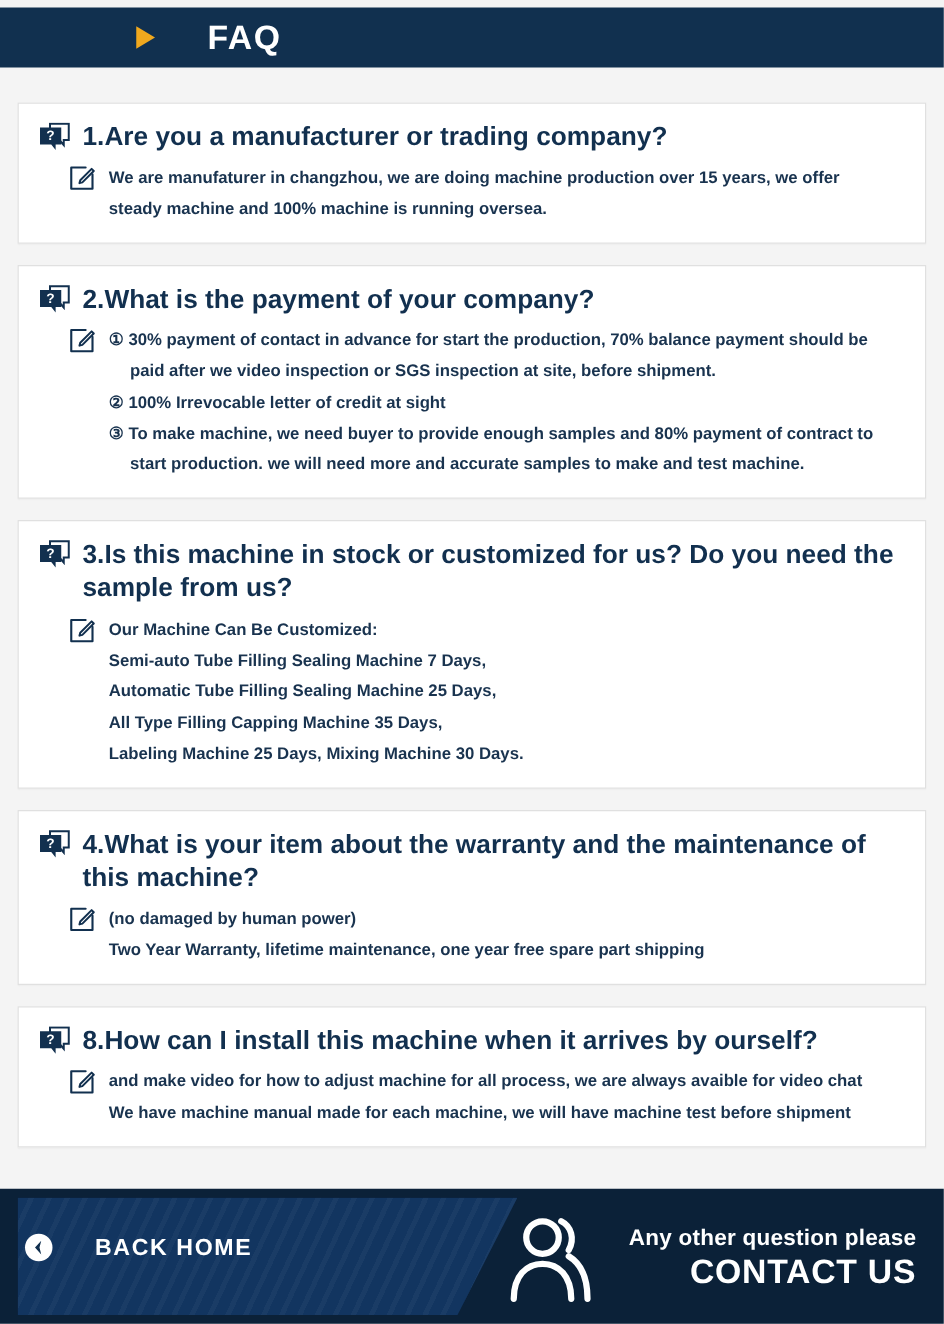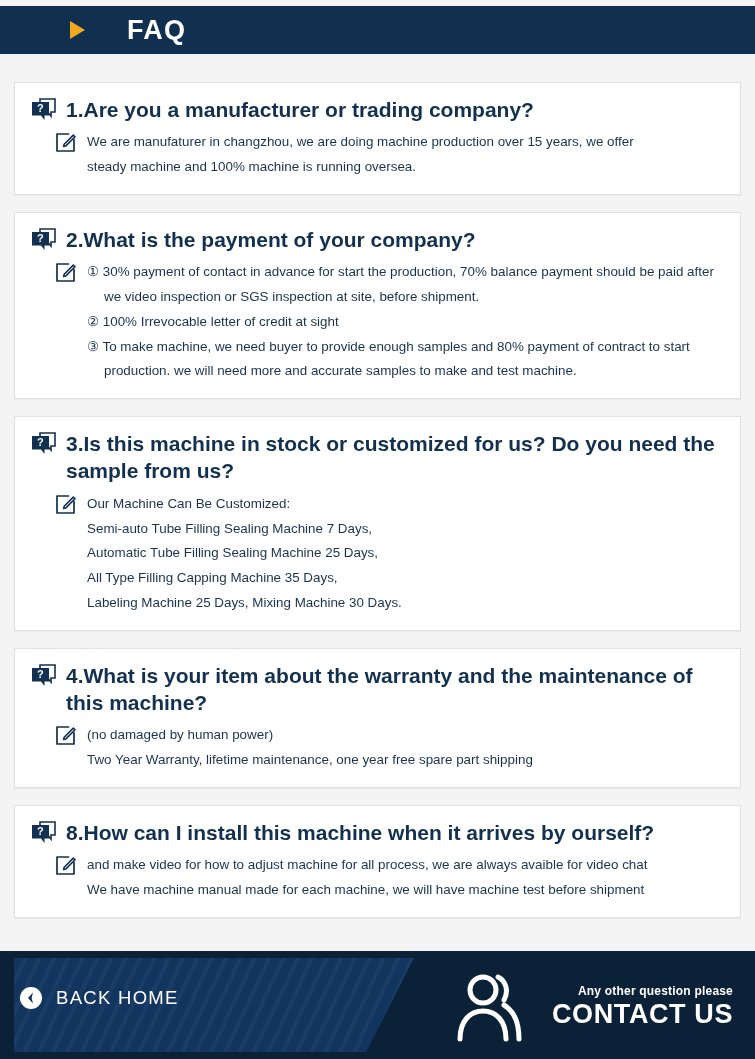--- a/index.html
+++ b/index.html
@@ -17,20 +17,21 @@
   }
 
   
   .header {
     position: absolute;
     left: 0; top: 6px;
     width: 755px; height: 48px;
     background: #11304f;
     display: flex;
     align-items: center;
+    padding-left: 39px;
   }
   .header-arrow {
     margin-left: 70px;
     width: 0; height: 0;
     border-top: 9px solid transparent;
     border-bottom: 9px solid transparent;
     border-left: 15px solid #f0a81e;
   }
   .header-title {
     margin-left: 42px;
@@ -82,21 +83,21 @@
   .a-icon {
     flex: 0 0 auto;
     width: 21px; height: 21px;
     margin-top: 2px;
     margin-right: 11px;
   }
   .a-text {
     font-size: 13.4px;
     line-height: 1.85;
     color: #19334f;
-    font-weight: 400;
+    font-weight: 700;
   }
   .a-text .ln { display: block; }
   .a-text .num-item {
     display: block;
     padding-left: 17px;
     text-indent: -17px;
   }
   .a-text .num-item .cont { text-indent: 0; display: inline; }
 
   
@@ -132,38 +133,39 @@
     background: #ffffff;
     display: flex;
     align-items: center;
     justify-content: center;
     margin-right: 14px;
   }
   .back-icon svg { display: block; }
   .back-home-label {
     color: #ffffff;
     font-size: 18.5px;
-    font-weight: normal;
+    font-weight: bold;
     letter-spacing: 1.3px;
+    margin-left: 20px;
   }
   .contact-group {
     position: absolute;
     right: 22px; top: 18px;
     display: flex;
     align-items: center;
   }
   .people-icon {
     width: 70px; height: 74px;
     margin-right: 26px;
     flex: 0 0 auto;
   }
   .contact-text { text-align: right; }
   .contact-sub {
     color: #ffffff;
-    font-size: 12px;
+    font-size: 18px;
     font-weight: bold;
     letter-spacing: 0.2px;
     margin-bottom: 2px;
   }
   .contact-main {
     color: #ffffff;
     font-size: 27px;
     font-weight: bold;
     letter-spacing: 0.6px;
     line-height: 1.05;

